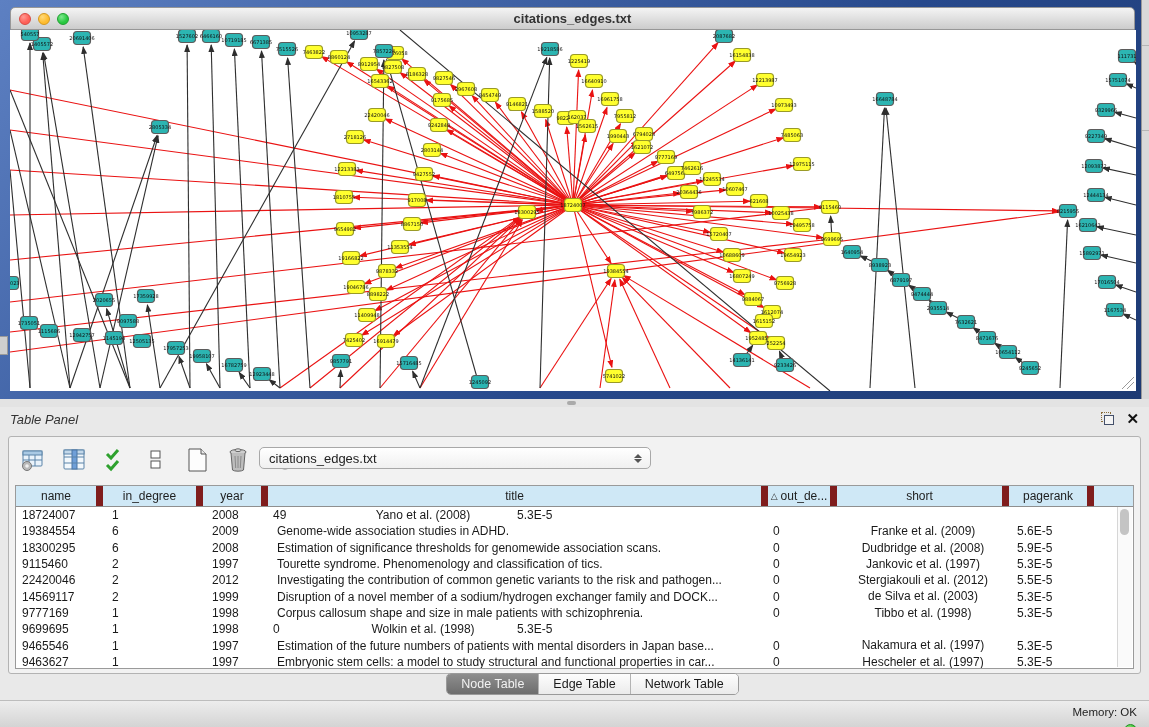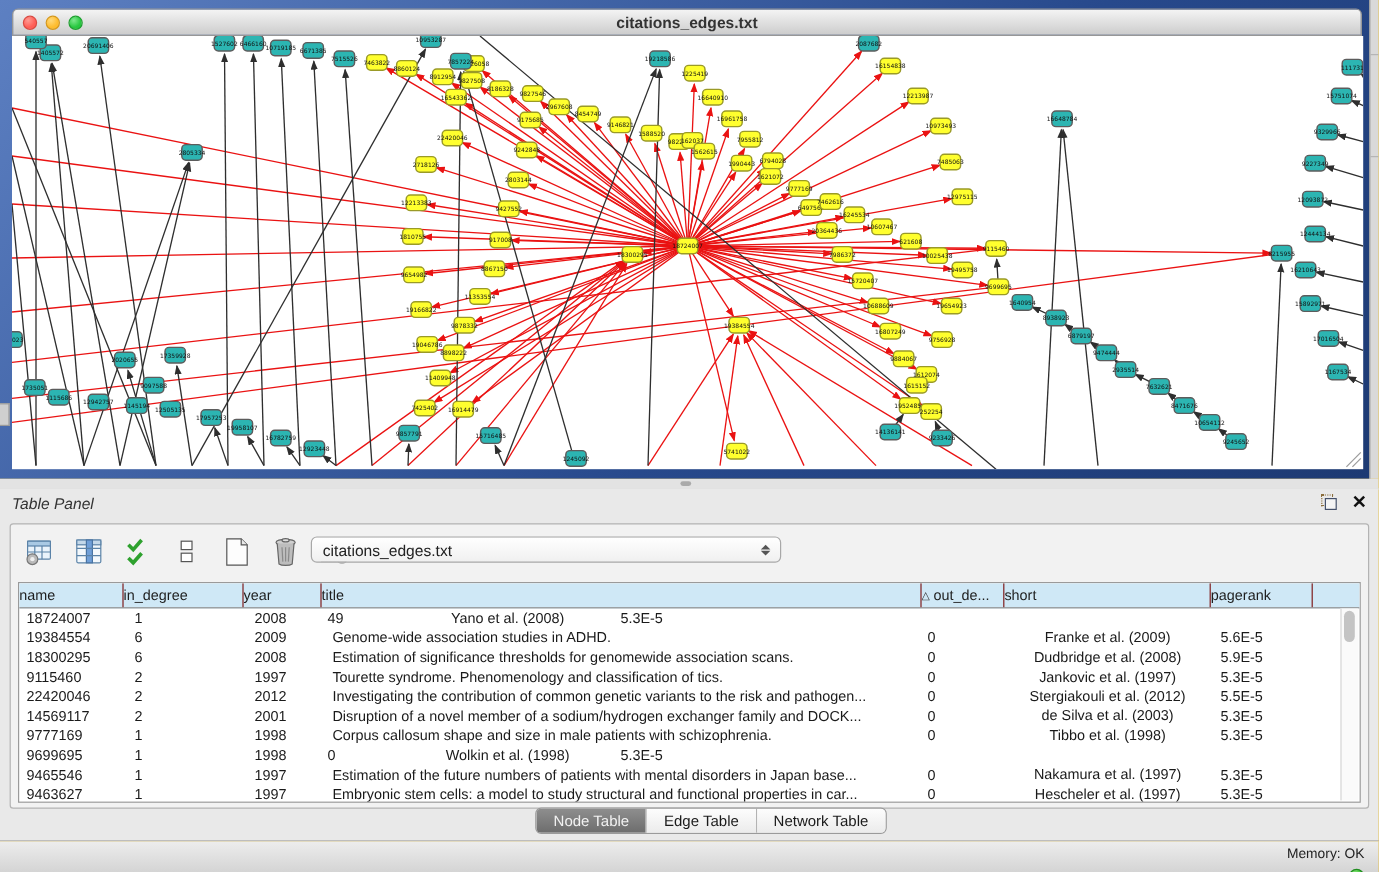--- a/index.html
+++ b/index.html
@@ -1,16 +1,16 @@
 <!DOCTYPE html>
 <html><head>
 <meta charset="utf-8">
 <style>
   html,body{margin:0;padding:0;background:#d6d6d6;}
-  #app{position:relative;width:1149px;height:727px;overflow:hidden;background:#eab308;
+  #app{position:relative;width:1149px;height:727px;overflow:hidden;background:#b91c1c;
        font-family:"Liberation Sans",sans-serif;-webkit-font-smoothing:antialiased;}
 
   
   .net-window{position:absolute;left:0;top:0;width:1142px;height:399px;
               background:linear-gradient(135deg,#5d80c2,#27498c 60%,#1d3a73);}
   .right-sliver{position:absolute;right:0;top:0;width:7px;height:399px;background:#d9d9d9;border-left:1px solid #9a9a9a;}
   .right-sliver .ln{position:absolute;left:0;right:0;height:1px;background:#b5b5b5;}
   .net-titlebar{position:absolute;left:10px;top:7px;width:1125px;height:23px;
                 background:linear-gradient(#f4f4f4,#cccccc);border:1px solid #979797;
                 border-radius:5px 5px 0 0;box-sizing:border-box;}
@@ -53,22 +53,22 @@
          border:1px solid #a8a8a8;border-radius:5px;box-sizing:border-box;display:flex;align-items:center;}
   .combo-text{margin-left:9px;font-size:13px;color:#222;flex:1;}
   .combo-arrows{width:16px;display:flex;flex-direction:column;align-items:center;gap:1px;margin-right:4px;}
   .combo-arrows i{width:0;height:0;border-left:4px solid transparent;border-right:4px solid transparent;}
   .combo-arrows .up{border-bottom:4px solid #555;}
   .combo-arrows .dn{border-top:4px solid #555;}
 
   .table-wrap{position:absolute;left:6px;top:48px;right:6px;bottom:4px;background:#fff;
               border:1px solid #9a9a9a;overflow:hidden;}
   .thead{display:flex;height:20px;background:#cfe8f6;border-bottom:1px solid #8f8f8f;}
-  .hcell{display:flex;align-items:center;font-size:12px;color:#1d1d1d;
-         border-right:1px solid #7f1d1d;box-sizing:border-box;white-space:nowrap;overflow:hidden;}
+  .hcell{display:flex;align-items:center;justify-content:center;font-size:12px;color:#1d1d1d;
+         border-right:7px solid #7f1d1d;box-sizing:border-box;white-space:nowrap;overflow:hidden;}
   .sorticon{font-size:9px;margin-right:3px;color:#333;}
   .tbody{position:absolute;left:0;top:21px;right:0;bottom:0;}
   .trow{display:flex;height:16.3px;align-items:center;}
   .cell{font-size:12px;color:#1a1a1a;white-space:nowrap;overflow:hidden;box-sizing:border-box;flex:none;}
   .c0{width:87px;padding-left:6px;}
   .c1{width:100px;padding-left:9px;}
   .c2{width:65px;padding-left:9px;}
   .c3{width:500px;padding-left:9px;}
   .c4{width:69px;padding-left:5px;}
   .c5{width:172px;text-align:center;}
@@ -680,21 +680,21 @@
               <div class="cell c1">2</div>
               <div class="cell c2">2012</div>
               <div class="cell c3">Investigating the contribution of common genetic variants to the risk and pathogen...</div>
               <div class="cell c4">0</div>
               <div class="cell c5">Stergiakouli et al. (2012)</div>
               <div class="cell c6">5.5E-5</div>
             </div>
             <div class="trow">
               <div class="cell c0">14569117</div>
               <div class="cell c1">2</div>
-              <div class="cell c2">2001</div>
+              <div class="cell c2">1999</div>
               <div class="cell c3">Disruption of a novel member of a sodium/hydrogen exchanger family and DOCK...</div>
               <div class="cell c4">0</div>
               <div class="cell c5">de Silva et al. (2003)</div>
               <div class="cell c6">5.3E-5</div>
             </div>
             <div class="trow">
               <div class="cell c0">9777169</div>
               <div class="cell c1">1</div>
               <div class="cell c2">1998</div>
               <div class="cell c3">Corpus callosum shape and size in male patients with schizophrenia.</div>

